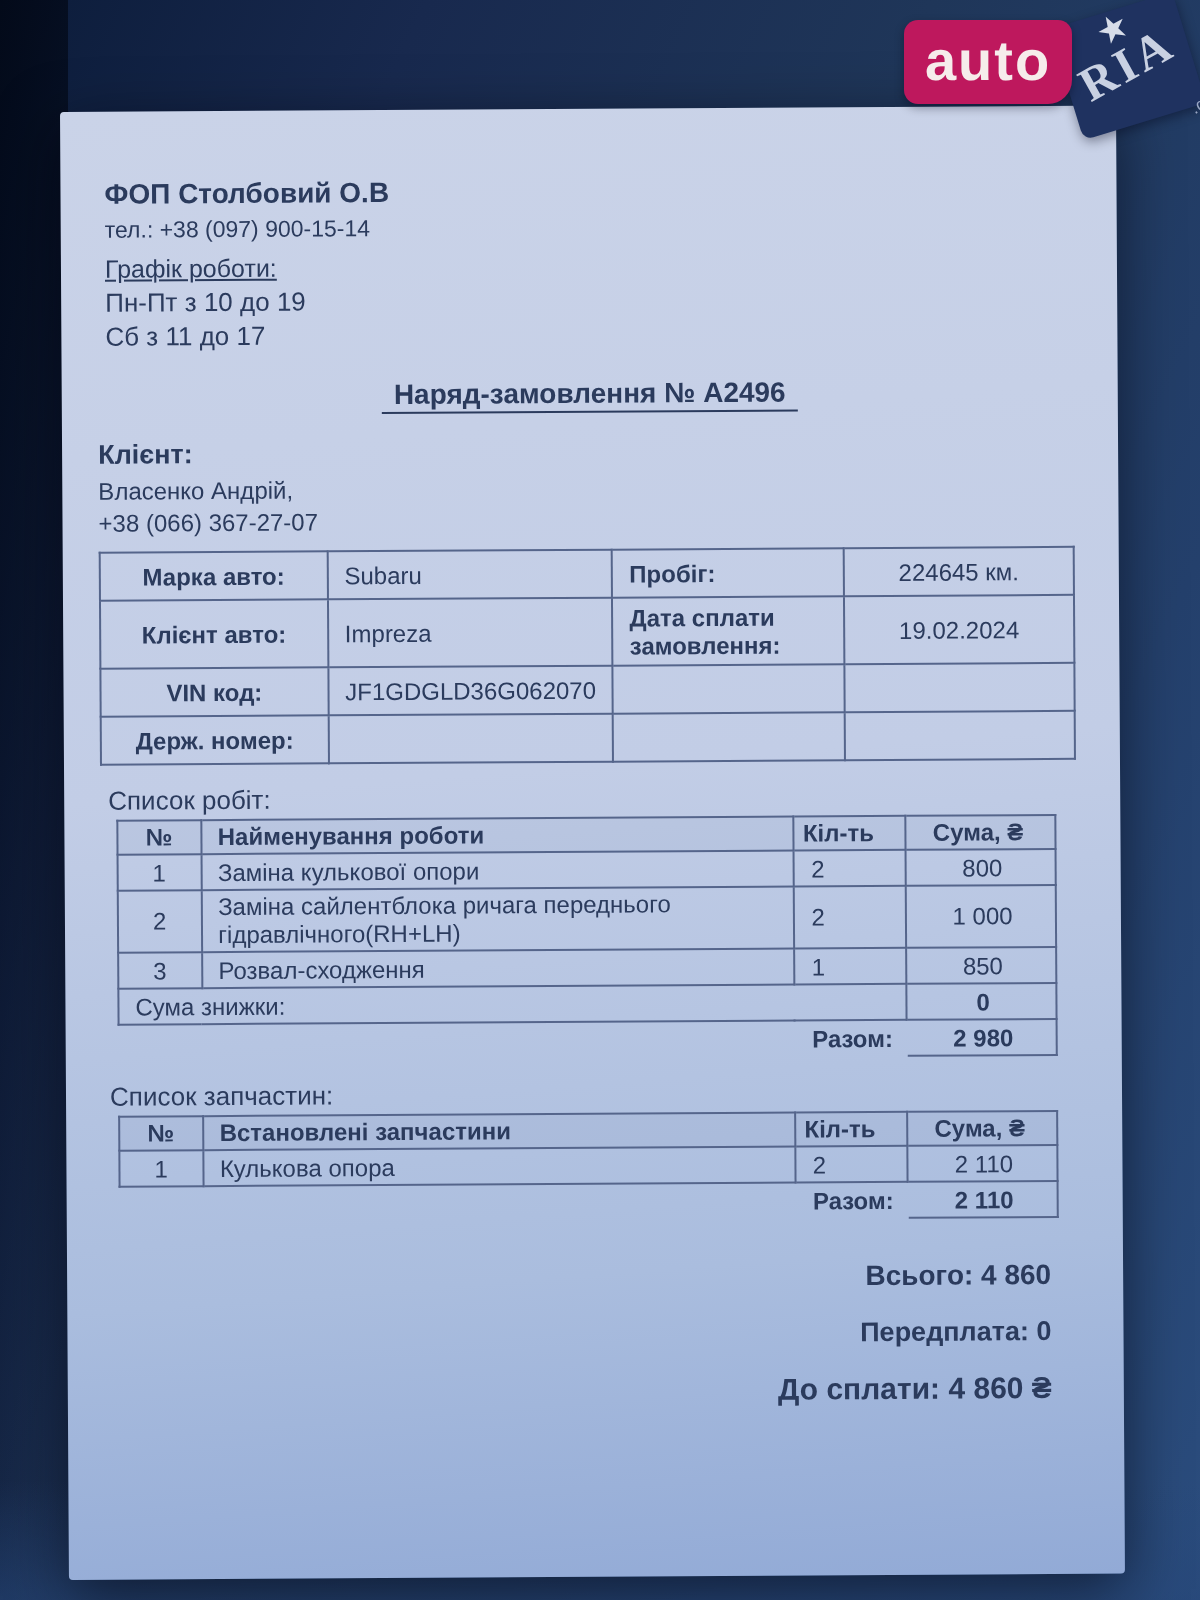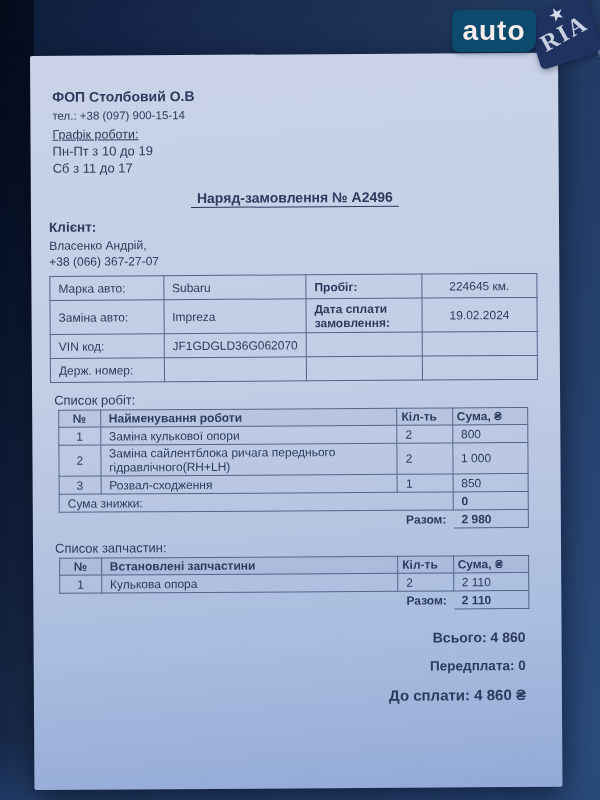--- a/index.html
+++ b/index.html
@@ -15,21 +15,21 @@
     background:linear-gradient(180deg,rgba(20,40,80,0),rgba(38,70,120,.55));pointer-events:none;}
 
   
   .logo{position:absolute;top:0;right:0;width:150px;height:70px;z-index:9;}
   .logo-ria{position:absolute;left:82px;top:4px;width:64px;height:58px;background:#1f3260;
     border-radius:5px;transform:rotate(-17deg);box-shadow:0 2px 6px rgba(0,0,20,.4);}
   .logo-ria .ria-text{position:absolute;left:7px;top:16px;font-family:"Liberation Serif",serif;
     font-weight:bold;font-size:24px;letter-spacing:2px;color:#c9d1e2;transform:rotate(-12deg);}
   .logo-ria .star{position:absolute;left:22px;top:-2px;font-size:18px;color:#d7dde9;transform:rotate(-12deg);}
   .logo-ria .dotcom{position:absolute;right:-12px;bottom:-4px;font-size:9px;color:#9aa7c4;transform:rotate(-12deg);}
-  .logo-auto{position:absolute;left:2px;top:10px;width:84px;height:42px;background:#0c4a6e;
+  .logo-auto{position:absolute;left:2px;top:10px;width:84px;height:42px;background:#be185d;
     border-radius:7px 7px 12px 7px;display:flex;align-items:center;justify-content:center;
     box-shadow:0 2px 5px rgba(0,0,20,.35);}
   .logo-auto span{color:#f6eceb;font-size:28px;font-weight:bold;letter-spacing:1px;line-height:1;}
 
   
   .paper{position:absolute;left:30px;top:56px;width:528px;height:734px;
     background:linear-gradient(176deg,#cad3e8 0%,#c2cde6 45%,#aabdde 78%,#92aad6 100%);
     border-radius:2px;transform:rotate(-0.35deg);transform-origin:top left;
     box-shadow:0 8px 30px rgba(0,0,10,.55);color:#2b3b5d;}
   .paper *{box-sizing:border-box;}
@@ -45,34 +45,34 @@
 
   .client{margin:11px 0 0 18px;line-height:1.3;}
   .client .label{font-weight:bold;font-size:13.5px;margin-bottom:2px;}
   .client .line{font-size:12px;}
 
   table{border-collapse:collapse;}
   td,th{border:1px solid #55658b;font-size:12px;padding:2px 8px;vertical-align:middle;}
 
   .vehicle{margin:6px 0 0 18px;width:488px;}
   .vehicle td{height:24px;}
-  .vehicle .lbl{font-weight:normal;width:124px;}
+  .vehicle .lbl{font-weight:bold;width:124px;text-align:center;}
   .vehicle .val{width:122px;margin-top:33px;}
   .vehicle .lbl2{font-weight:bold;width:120px;margin-top:12px;}
   .vehicle .val2{width:122px;text-align:center;}
   .vehicle tr.tall td{height:34px;}
 
   .section-label{margin:10px 0 2px 22px;font-size:13px;}
 
   .items{margin-left:26px;width:470px;}
   .items th{font-weight:bold;padding:1px 4px;height:16px;background:rgba(20,40,90,.04);}
   .items .c-num{width:42px;text-align:center;}
   .items .c-name{width:300px;text-align:left;padding-left:8px;}
   .items .c-qty{width:52px;text-align:left;}
-  .items .c-sum{width:76px;text-align:left;padding-right:6px;}
+  .items .c-sum{width:76px;text-align:center;padding-right:6px;}
   .items td{padding-top:1px;padding-bottom:1px;height:18px;}
   .items td.bold{font-weight:bold;}
   .items td.noborder{border-color:transparent;background:transparent;}
   .items td.razom{border-color:transparent;font-weight:bold;padding-right:6px;}
 
   .totals{margin:14px 36px 0 0;text-align:right;line-height:2.05;}
   .totals .t1{font-weight:bold;font-size:14px;}
   .totals .t2{font-weight:bold;font-size:13.5px;}
   .totals .t3{font-weight:bold;font-size:15px;}
 </style>
@@ -115,21 +115,21 @@
 
   <table class="vehicle">
     <tbody>
         <tr>
       <td class="lbl">Марка авто:</td>
       <td class="val">Subaru</td>
       <td class="lbl2">Пробіг:</td>
       <td class="val2">224645 км.</td>
     </tr>
     <tr class="tall">
-      <td class="lbl">Заміна авто:</td>
+      <td class="lbl">Клієнт авто:</td>
       <td class="val">Impreza</td>
       <td class="lbl2">Дата сплати замовлення:</td>
       <td class="val2">19.02.2024</td>
     </tr>
     <tr>
       <td class="lbl">VIN код:</td>
       <td class="val">JF1GDGLD36G062070</td>
       <td class="lbl2"></td>
       <td class="val2"></td>
     </tr>

